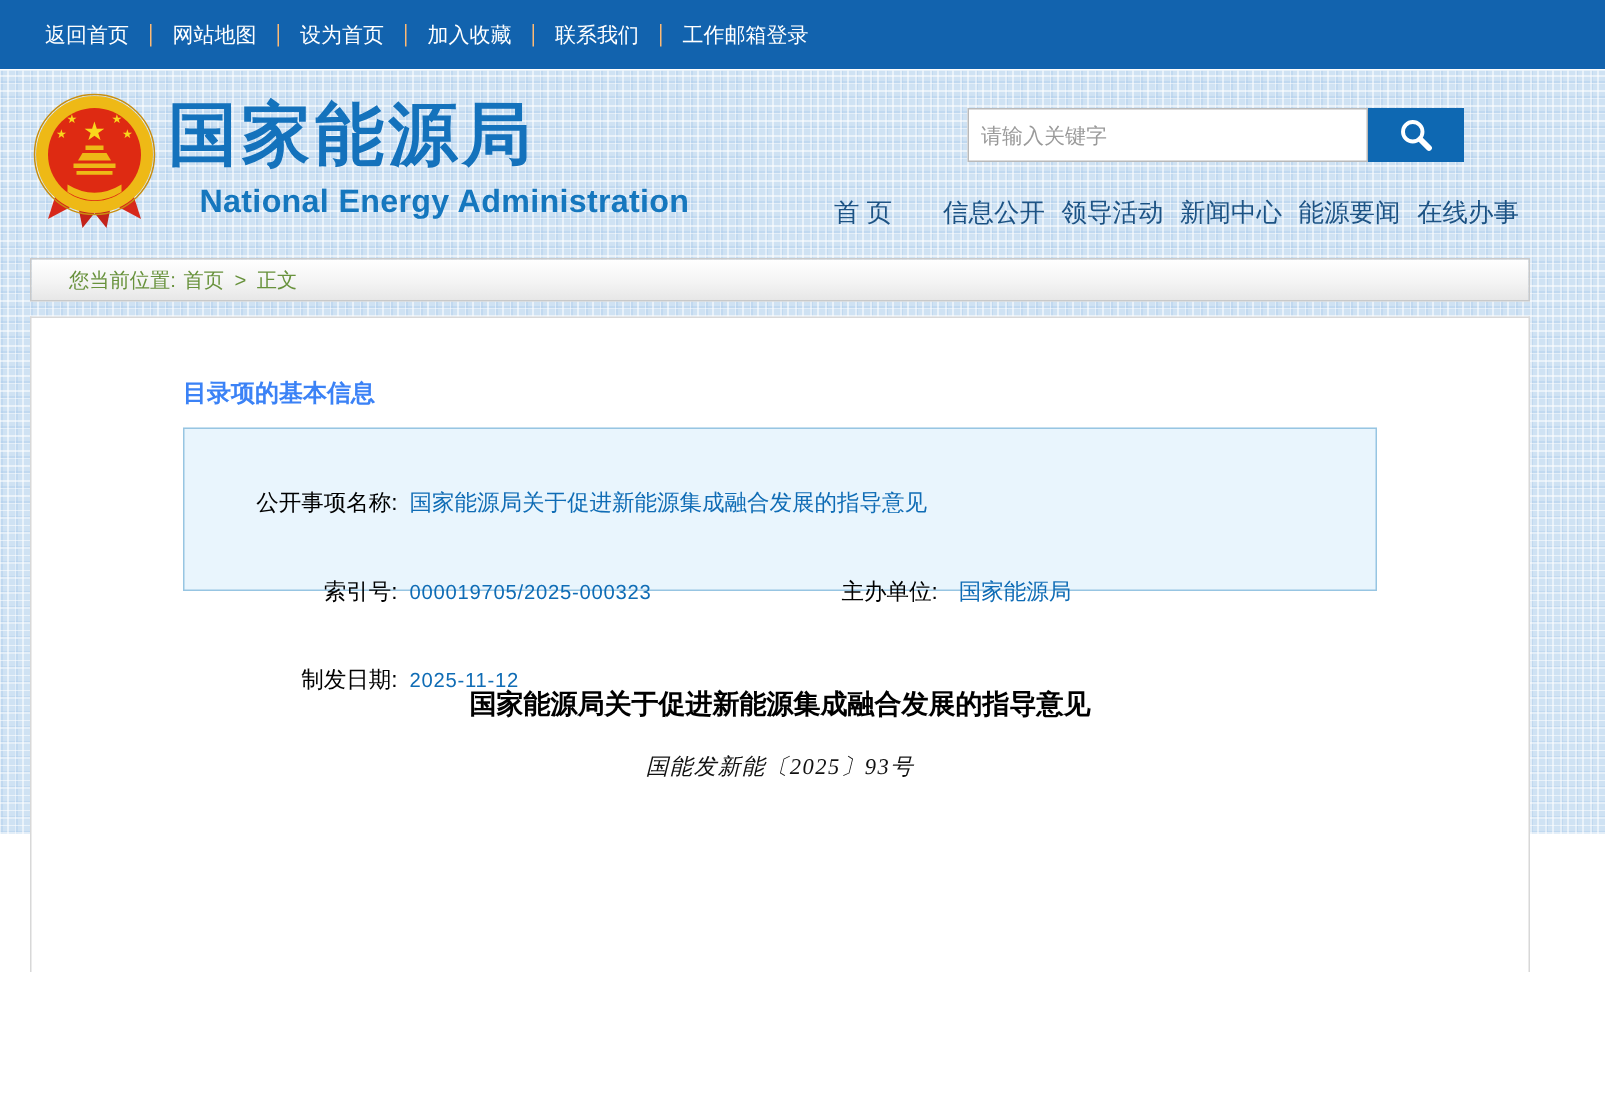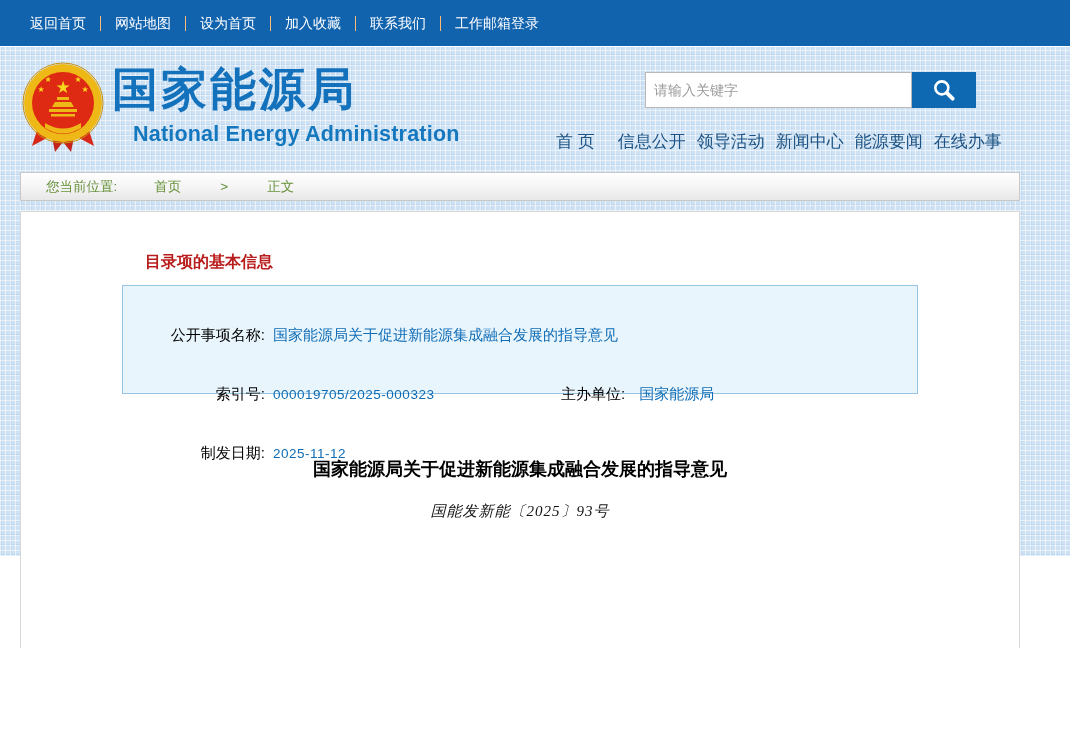--- a/index.html
+++ b/index.html
@@ -52,39 +52,39 @@
     position:absolute; left:912px; top:26px; width:64px; height:36px;
     background:#0e68b2; border:none; cursor:pointer;
     display:flex; align-items:center; justify-content:center;
   }
   .main-nav {
     position:absolute; left:556px; top:84px; display:flex; align-items:center; gap:11px;
   }
   .main-nav a {
     font-size:17px; color:#1d5384; text-decoration:none; cursor:pointer; white-space:nowrap;
   }
-  .main-nav a.home { margin-right:12px; }
+  .main-nav a.home { margin-right:23px; }
 
   
   .breadcrumb {
     position:absolute; left:20px; top:172px; width:1000px; height:29px; z-index:3;
     background:linear-gradient(180deg,#ffffff 0%,#f4f4f4 55%,#e7e7e7 100%);
     border:1px solid #c9c9c9; display:flex; align-items:center; padding-left:25px;
-    font-size:13.5px; color:#68923c;gap:32px;
+    font-size:13.5px; color:#68923c;
   }
   .breadcrumb a { color:#68923c; text-decoration:none; cursor:pointer; margin:0 5px; }
   .breadcrumb .sep { margin:0 2px; }
 
   
   .panel {
     position:absolute; left:20px; top:211px; width:1000px; height:525px; z-index:3;
     background:#ffffff; border:1px solid #d8d8d8; border-bottom:none;
   }
   .catalog-heading {
-    position:absolute; left:101px; top:40px; font-size:16px; font-weight:bold; color:#b91c1c;margin-left:23px;
+    position:absolute; left:101px; top:40px; font-size:16px; font-weight:bold; color:#3b82f6;
   }
   .info-box {
     position:absolute; left:101px; top:73px; width:796px; height:109px;
     background:#e9f5fd; border:1px solid #97c5e2;
     display:flex; flex-direction:column; justify-content:space-evenly;
     font-size:15px; color:#000;
   }
   .info-row { display:flex; align-items:center; height:30px;margin-top:40px; }
   .info-label { width:150px; text-align:right; padding-right:8px; flex:none; }
   .info-value { color:#0f6cb5; }

